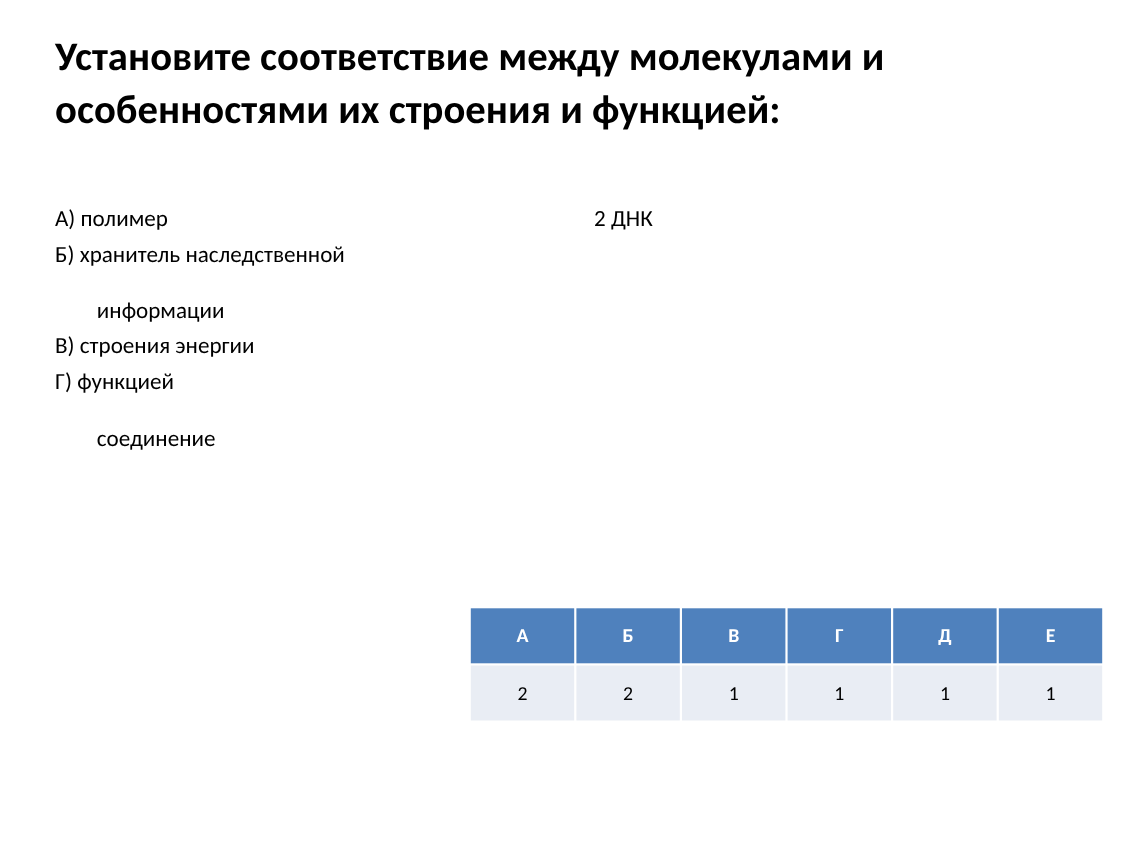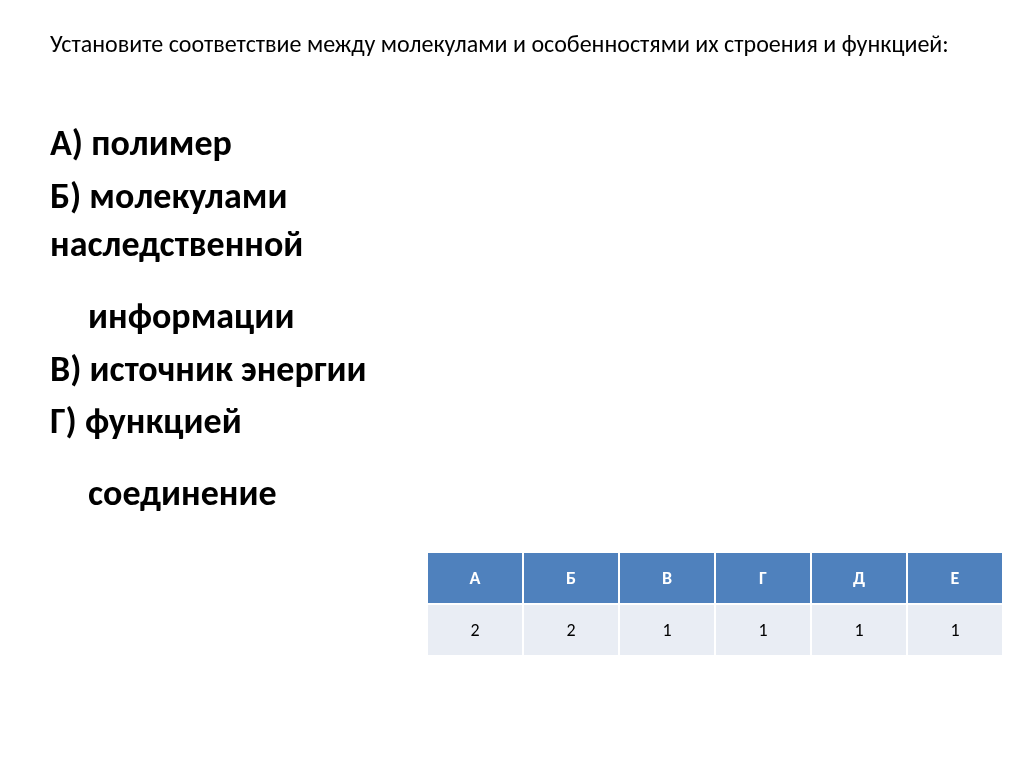--- a/index.html
+++ b/index.html
@@ -10,43 +10,43 @@
     body {
       width: 1024px;
       height: 767px;
       background: #ffffff;
       font-family: Calibri, Arial, sans-serif;
       color: #000000;
       padding: 28px 50px;
       position: relative;
     }
     .title {
-      font-size: 24px;
+      font-size: 37px;
       line-height: 1.3;
       margin-bottom: 60px;
+      font-weight: bold;
     }
     .columns {
       display: flex;
     }
     .left-col {
       width: 490px;
     }
     .right-col {
       width: 300px;
     }
     .col-header {
       font-size: 28px;
       font-weight: bold;
       margin-bottom: 6px;
     }
     .item {
-      font-size: 36px;
+      font-size: 21px;
       line-height: 1.35;
       margin-bottom: 4px;
-      font-weight: bold;
     }
     .item.indent-cont {
       padding-left: 38px;
       margin-top: 23px;
     }
     .answer-table {
       position: absolute;
       right: 20px;
       bottom: 110px;
       border-collapse: separate;
@@ -71,27 +71,28 @@
     }
   </style>
 </head>
 <body>
 
 <div class="title">Установите соответствие между молекулами и особенностями  их строения и функцией:</div>
 
 <div class="columns">
   <div class="left-col">
     <div class="item">А) полимер</div>
-    <div class="item">Б) молекулами наследственной</div>
+    <div class="item">Б) хранитель наследственной</div>
     <div class="item indent-cont">информации</div>
-    <div class="item">В) источник энергии</div>
+    <div class="item">В) строения энергии</div>
     <div class="item">Г) функцией</div>
     <div class="item indent-cont">соединение</div>
   </div>
   <div class="right-col">
+    <div class="item"> 2 ДНК</div>
   </div>
 </div>
 
 <table class="answer-table">
   <tbody>
       <tr class="header-row">
     <td>А</td>
     <td>Б</td>
     <td>В</td>
     <td>Г</td>

